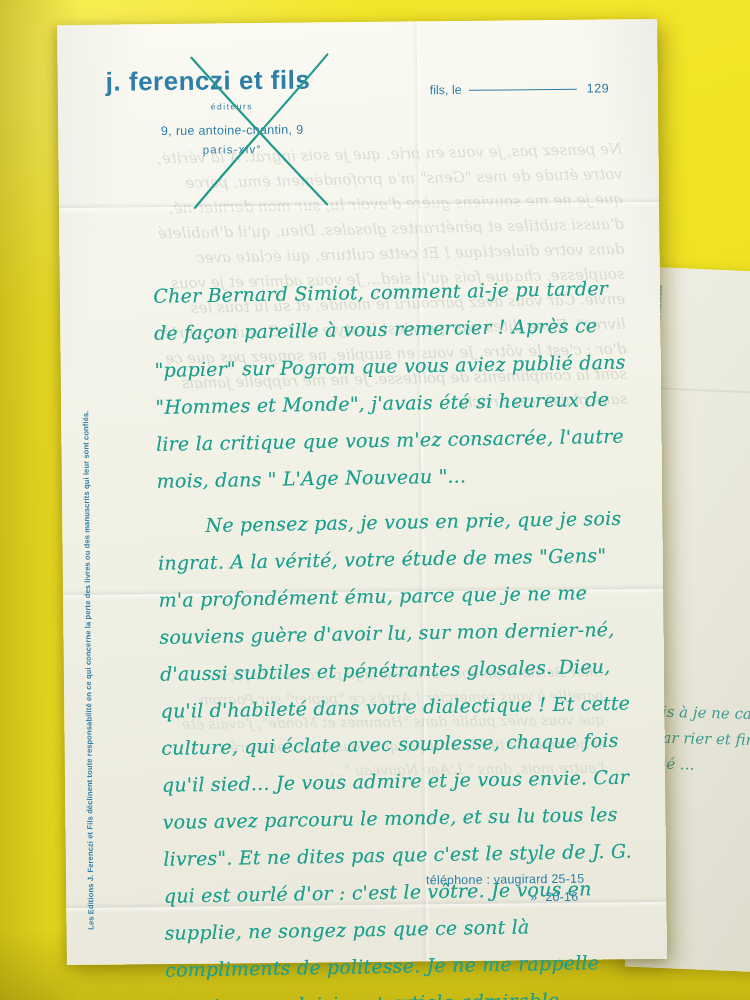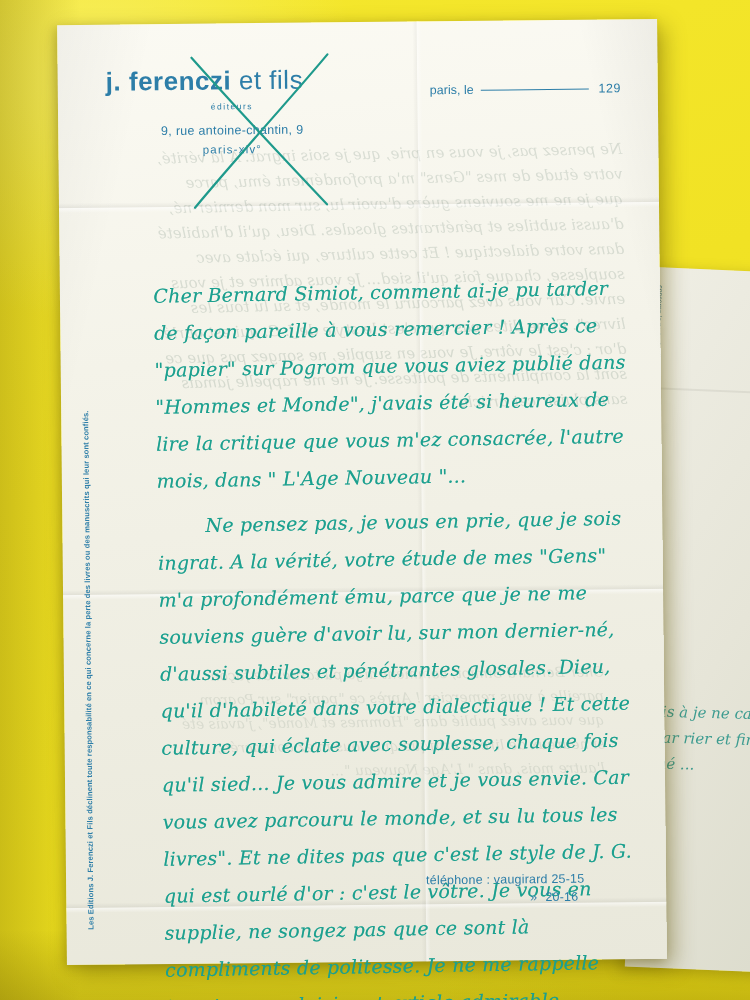--- a/index.html
+++ b/index.html
@@ -165,21 +165,21 @@
   }
   .lh-name {
     font-family: "Liberation Sans", sans-serif;
     font-size: 26px;
     font-weight: 700;
     letter-spacing: 0.5px;
     color: #2d7ea8;
     text-align: left;
     margin-left: 4px;
   }
-  .lh-name .thin { font-weight: 400; }
+  .lh-name .thin { font-weight: 700; }
   .lh-sub {
     margin-top: 5px;
     font-size: 8.5px;
     letter-spacing: 1.5px;
     color: #2d7ea8;
   }
   .lh-addr {
     margin-top: 12px;
     font-size: 12.5px;
     letter-spacing: 0.3px;
@@ -311,21 +311,21 @@
       <div class="lh-addr">9, rue antoine-chantin, 9</div>
       <div class="lh-city">paris-xiv°</div>
     </div>
 
     <svg class="bigx" viewBox="0 0 150 160">
       <path d="M6 6 C40 45, 90 100, 140 154" stroke="#1f9a8c" stroke-width="2.2" fill="none" stroke-linecap="round"></path>
       <path d="M142 4 C108 44, 54 102, 8 156" stroke="#1f9a8c" stroke-width="2.2" fill="none" stroke-linecap="round"></path>
     </svg>
 
     <div class="dateline">
-      <span>paris, le</span>
+      <span>fils, le</span>
       <span class="rule"></span>
       <span class="year">129</span>
     </div>
 
     <div class="legal l1">
       <span>Les Editions J. Ferenczi et Fils déclinent toute responsabilité en ce qui concerne la perte des livres ou des manuscrits qui leur sont confiés.</span>
     </div>
 
     <div class="hand-body">
       <p>Cher Bernard Simiot, comment ai-je pu tarder de façon pareille à vous remercier ! Après ce "papier" sur Pogrom que vous aviez publié dans "Hommes et Monde", j'avais été si heureux de lire la critique que vous m'ez consacrée, l'autre mois, dans " L'Age Nouveau "...</p>

